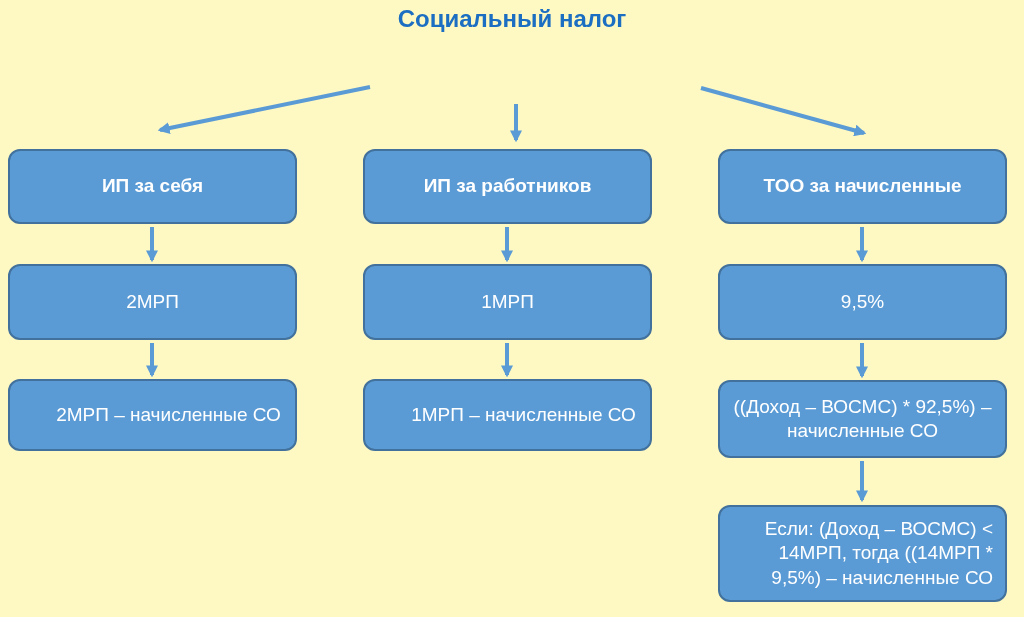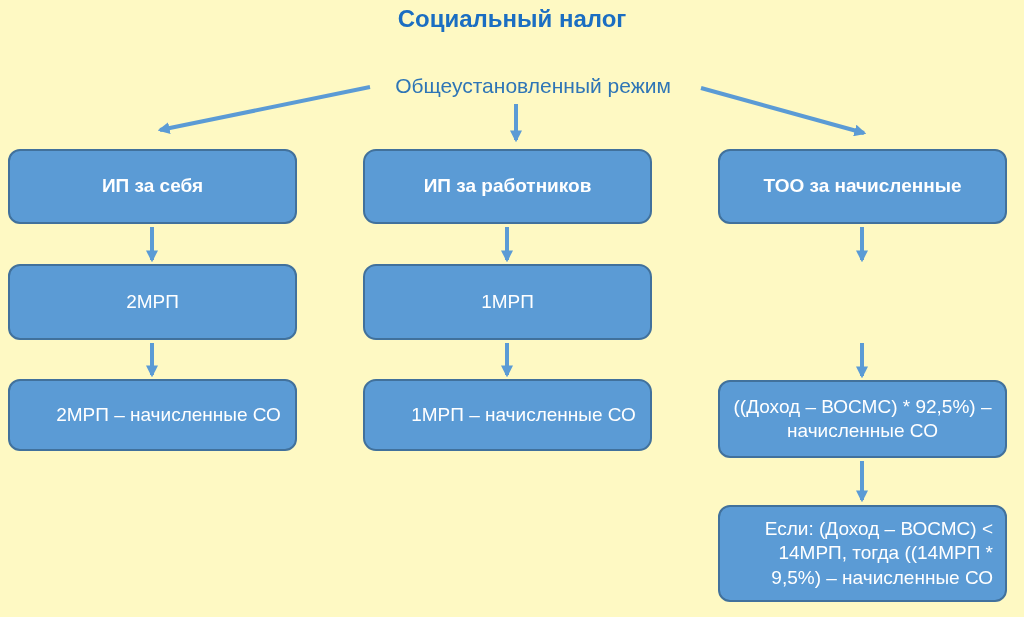--- a/index.html
+++ b/index.html
@@ -51,21 +51,21 @@
     color: #ffffff;
     font-size: 19px;
     line-height: 1.28;
     display: flex;
     align-items: center;
     justify-content: center;
     text-align: center;
     padding: 4px 12px;
   }
   .col-1 { left: 8px;   width: 289px; }
-  .col-2 { left: 363px; width: 289px; border-radius: 13px; }
+  .col-2 { left: 363px; width: 289px; }
   .col-3 { left: 718px; width: 289px; }
   .row-1 { top: 149px; height: 75px; font-weight: bold; }
   .row-2 { top: 264px; height: 76px; }
   .row-3 { top: 379px; height: 72px; padding-left: 44px; }
   .row-3-tall { top: 380px; height: 78px; }
   .row-4 { top: 505px; height: 97px; text-align: right; }
 </style>
 </head>
 <body>
 
@@ -88,27 +88,27 @@
     <line x1="507" y1="227" x2="507" y2="260" stroke="#5b9bd5" stroke-width="4" marker-end="url(#arrowhead)"></line>
     <line x1="507" y1="343" x2="507" y2="375" stroke="#5b9bd5" stroke-width="4" marker-end="url(#arrowhead)"></line>
 
     <line x1="862" y1="227" x2="862" y2="260" stroke="#5b9bd5" stroke-width="4" marker-end="url(#arrowhead)"></line>
     <line x1="862" y1="343" x2="862" y2="376" stroke="#5b9bd5" stroke-width="4" marker-end="url(#arrowhead)"></line>
     <line x1="862" y1="461" x2="862" y2="500" stroke="#5b9bd5" stroke-width="4" marker-end="url(#arrowhead)"></line>
   </svg>
 
   <h1 class="diagram-title">Социальный налог</h1>
 
-  <div class="root-label">Общеустановленный режим</div>
 
   <div class="node col-1 row-1">ИП за себя</div>
   <div class="node col-1 row-2">2МРП</div>
   <div class="node col-1 row-3">2МРП – начисленные СО</div>
 
   <div class="node col-2 row-1">ИП за работников</div>
   <div class="node col-2 row-2">1МРП</div>
   <div class="node col-2 row-3">1МРП – начисленные СО</div>
 
   <div class="node col-3 row-1">ТОО за начисленные</div>
+  <div class="node col-3 row-2">9,5%</div>
   <div class="node col-3 row-3-tall">((Доход – ВОСМС) * 92,5%) – начисленные СО</div>
   <div class="node col-3 row-4">Если: (Доход – ВОСМС) &lt; 14МРП, тогда ((14МРП * 9,5%) – начисленные СО</div>
 
 </div>
 
 </body></html>

